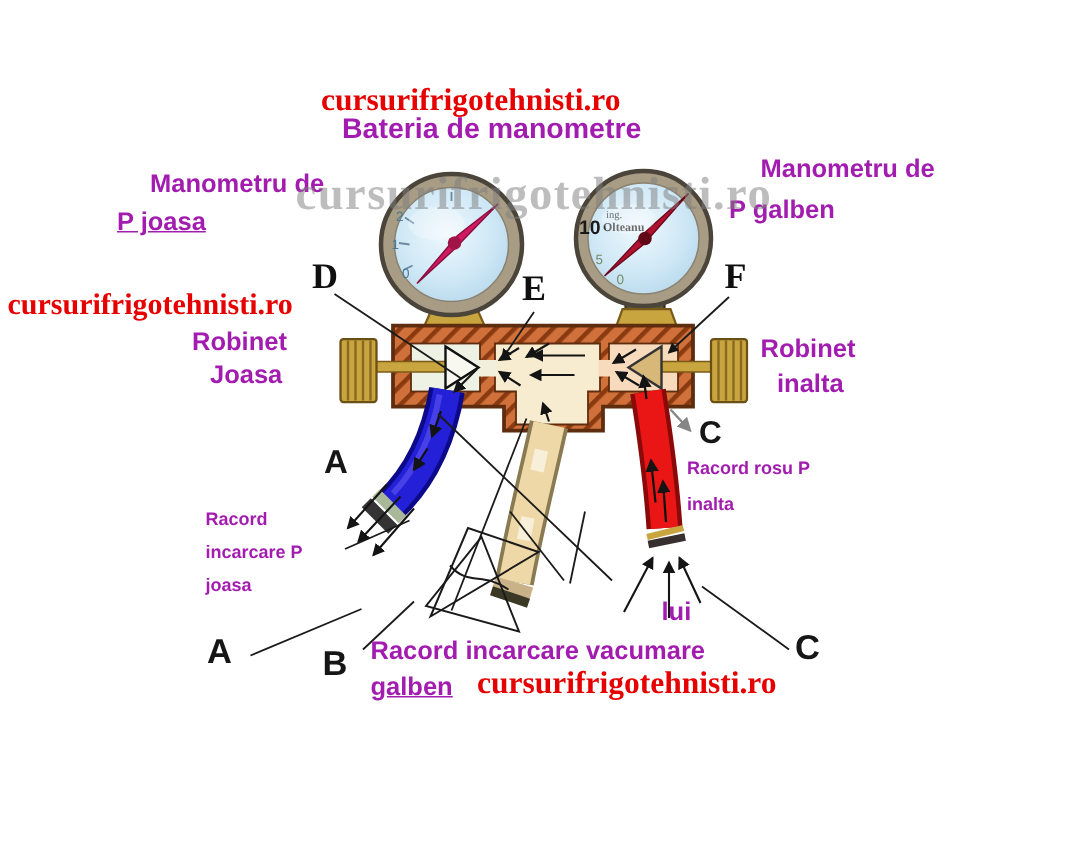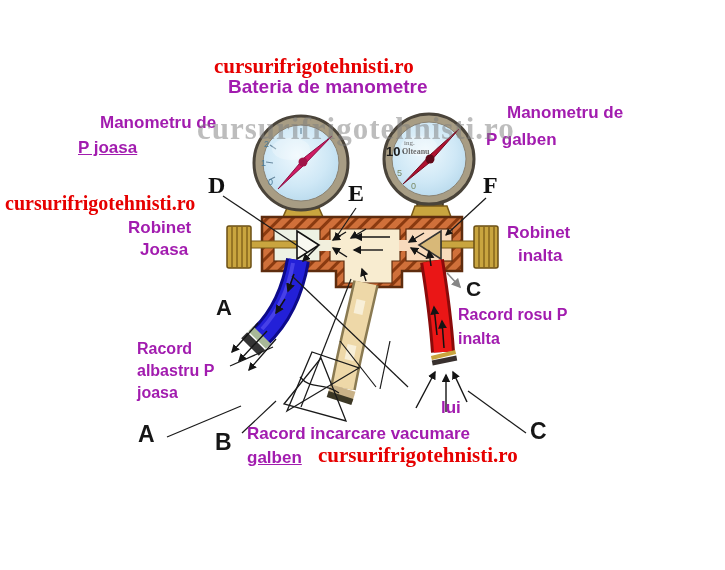--- a/index.html
+++ b/index.html
@@ -12,21 +12,21 @@
          color:#e60000;white-space:nowrap;line-height:1.1;}
   .letter-serif{position:absolute;font-family:"Liberation Serif",serif;font-weight:bold;
          color:#101010;font-size:24px;line-height:1;}
   .letter-sans{position:absolute;font-family:"Liberation Sans",sans-serif;font-weight:bold;
          color:#161616;line-height:1;}
   .watermark{position:absolute;left:197px;top:111px;font-family:"Liberation Serif",serif;
          font-weight:bold;font-size:31px;letter-spacing:1px;color:#7e7e7e;opacity:.5;z-index:5;}
   .t-title-red{left:214px;top:55px;font-size:21px;}
   .t-left-red{left:5px;top:192px;font-size:20px;}
   .t-bottom-red{left:318px;top:444px;font-size:21px;}
-  .fs16{font-size:16px;text-align:center;} .fs17{font-size:17px;}
+  .fs16{font-size:12px;text-align:center;} .fs17{font-size:17px;}
 </style>
 </head>
 <body>
 
 <div class="stage">
 
 <svg width="725" height="570" viewBox="0 0 725 570">
   <defs>
     <pattern id="hatch" width="9" height="9" patternUnits="userSpaceOnUse" patternTransform="rotate(45)">
       <rect width="9" height="9" fill="#d0703a"></rect>
@@ -183,21 +183,21 @@
 <div class="label fs17" style="left:78px;top:138px;text-decoration:underline;">P joasa</div>
 <div class="label fs17" style="left:507px;top:103px;">Manometru de</div>
 <div class="label fs17" style="left:486px;top:130px;">P galben</div>
 
 <div class="label fs17" style="left:128px;top:218px;">Robinet</div>
 <div class="label fs17" style="left:140px;top:240px;">Joasa</div>
 <div class="label fs17" style="left:507px;top:223px;">Robinet</div>
 <div class="label fs17" style="left:518px;top:246px;">inalta</div>
 
 <div class="label fs16" style="left:137px;top:340px;">Racord</div>
-<div class="label fs16" style="left:137px;top:362px;">albastru P</div>
+<div class="label fs16" style="left:137px;top:362px;">incarcare P</div>
 <div class="label fs16" style="left:137px;top:384px;">joasa</div>
 <div class="label fs16" style="left:458px;top:306px;">Racord rosu P</div>
 <div class="label fs16" style="left:458px;top:330px;">inalta</div>
 <div class="label fs17" style="left:247px;top:424px;">Racord incarcare vacumare</div>
 <div class="label fs17" style="left:247px;top:448px;text-decoration:underline;">galben</div>
 <div class="label fs17" style="left:441px;top:398px;">lui</div>
 
 <div class="letter-serif" style="left:208px;top:173px;">D</div>
 <div class="letter-serif" style="left:348px;top:181px;">E</div>
 <div class="letter-serif" style="left:483px;top:173px;">F</div>

